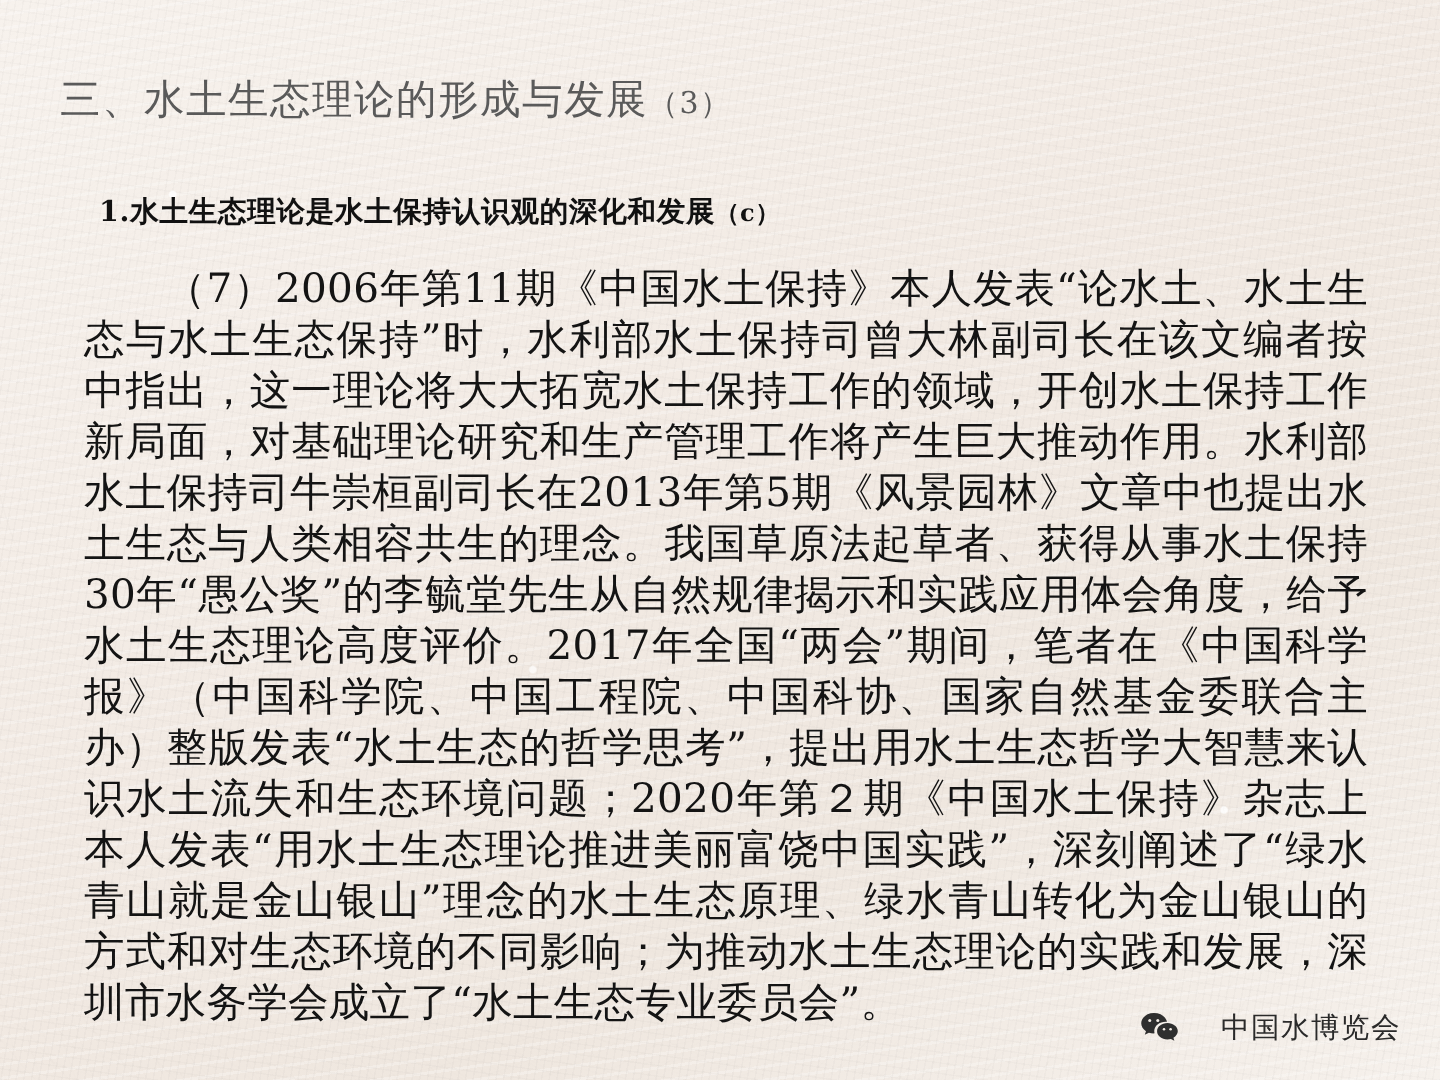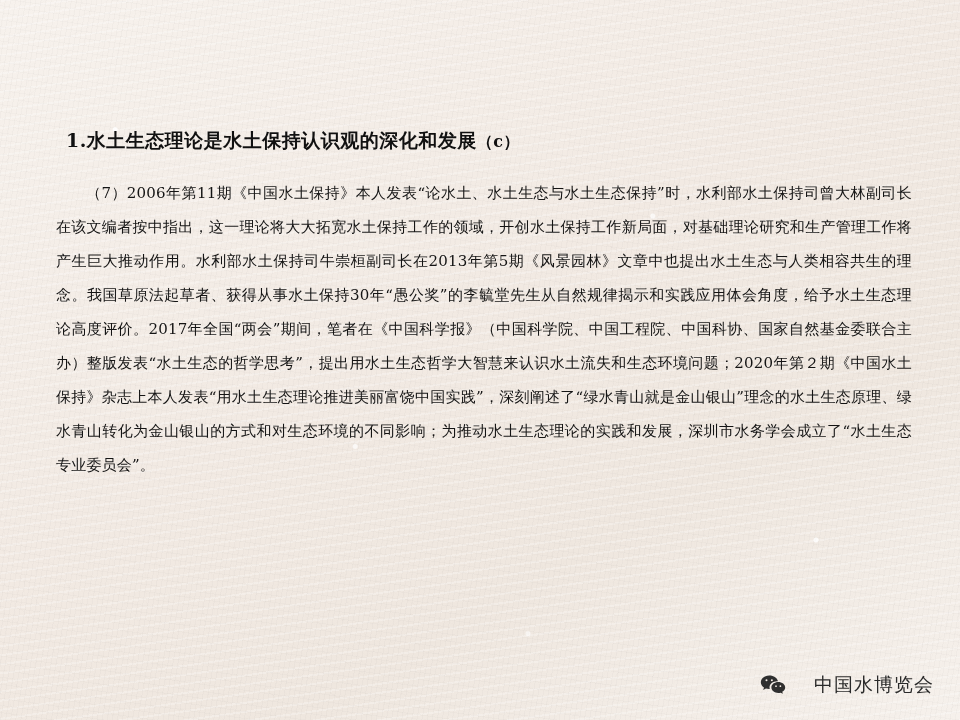--- a/index.html
+++ b/index.html
@@ -65,21 +65,21 @@
   }
   .subheading .suffix {
     font-size: 16px;
     font-weight: bold;
   }
   .body-block {
     position: absolute;
     left: 56px;
     top: 176px;
     width: 856px;
-    font-size: 15px;
+    font-size: 27px;
     line-height: 34px;
     color: #141414;
     text-align: justify;
     text-justify: inter-character;
     letter-spacing: 0.2px;
   }
   .body-block p {
     margin: 0;
     text-indent: 2em;
   }
@@ -103,20 +103,23 @@
     letter-spacing: 1px;
     white-space: nowrap;
   }
 </style>
 </head>
 <body>
 
 <div class="slide">
   <div class="paper-noise"></div>
 
+  <div class="slide-title">
+    <span>三、水土生态理论的形成与发展</span><span class="suffix">（3）</span>
+  </div>
 
   <div class="subheading">
     <span>1.水土生态理论是水土保持认识观的深化和发展</span><span class="suffix">（c）</span>
   </div>
 
   <div class="body-block">
     <p>（7）2006年第11期《中国水土保持》本人发表“论水土、水土生态与水土生态保持”时，水利部水土保持司曾大林副司长在该文编者按中指出，这一理论将大大拓宽水土保持工作的领域，开创水土保持工作新局面，对基础理论研究和生产管理工作将产生巨大推动作用。水利部水土保持司牛崇桓副司长在2013年第5期《风景园林》文章中也提出水土生态与人类相容共生的理念。我国草原法起草者、获得从事水土保持30年“愚公奖”的李毓堂先生从自然规律揭示和实践应用体会角度，给予水土生态理论高度评价。2017年全国“两会”期间，笔者在《中国科学报》（中国科学院、中国工程院、中国科协、国家自然基金委联合主办）整版发表“水土生态的哲学思考”，提出用水土生态哲学大智慧来认识水土流失和生态环境问题；2020年第２期《中国水土保持》杂志上本人发表“用水土生态理论推进美丽富饶中国实践”，深刻阐述了“绿水青山就是金山银山”理念的水土生态原理、绿水青山转化为金山银山的方式和对生态环境的不同影响；为推动水土生态理论的实践和发展，深圳市水务学会成立了“水土生态专业委员会”。</p>
   </div>
 
   <div class="footer-brand">

